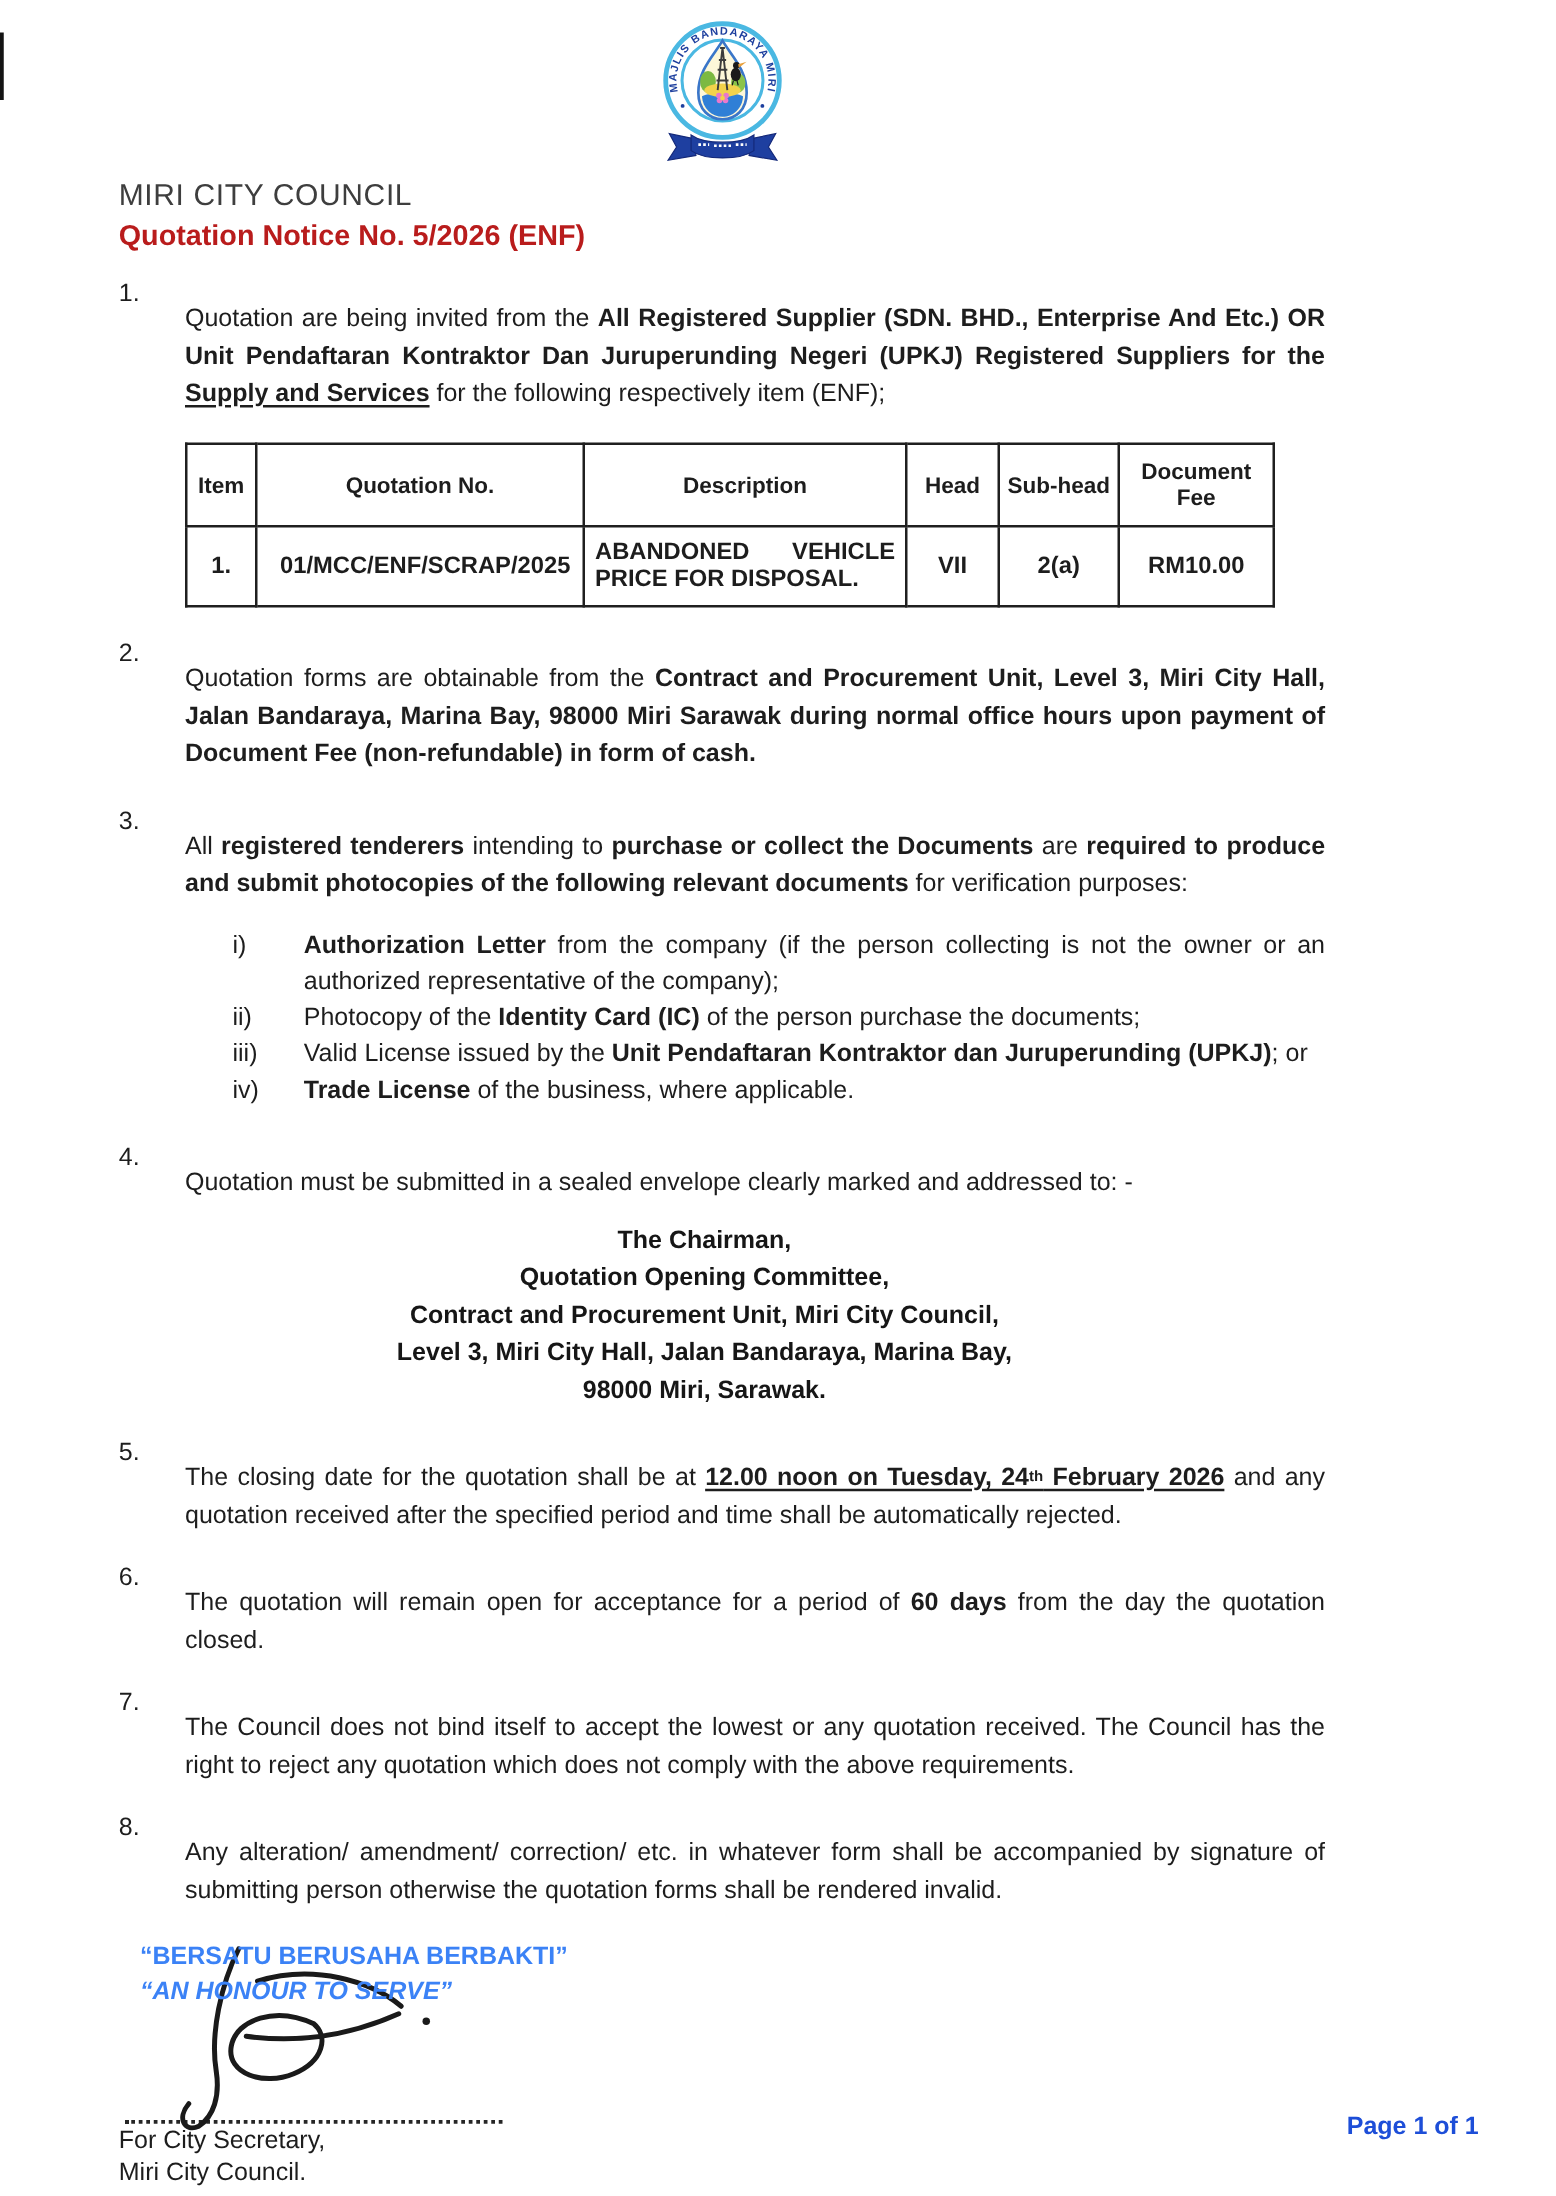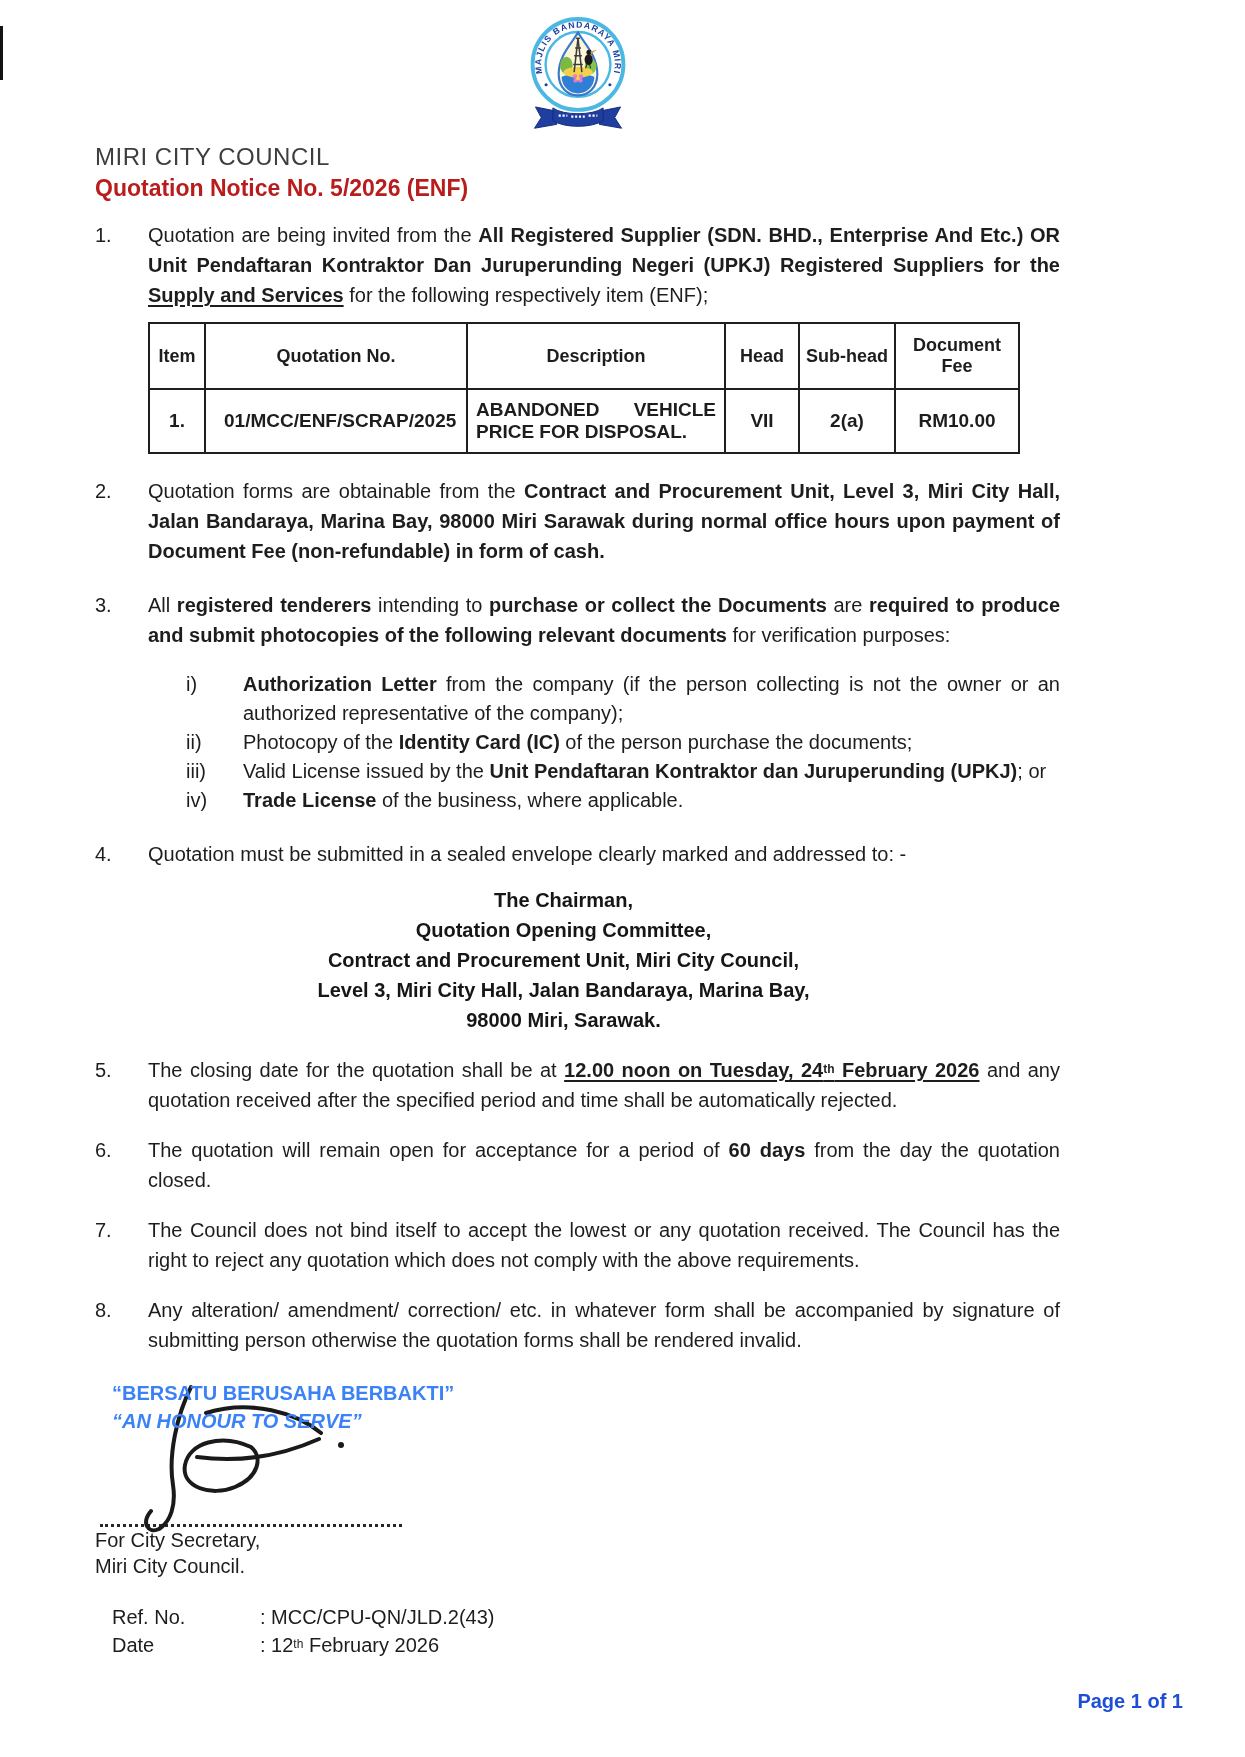--- a/index.html
+++ b/index.html
@@ -9,26 +9,26 @@
     font-family:"Liberation Sans","DejaVu Sans",sans-serif; color:#1d1d1d; overflow:hidden;
   }
   .scan-artifact { position:absolute; left:0; top:26px; width:3px; height:54px; background:#131313; }
   .content { position:absolute; left:95px; top:16px; width:965px; }
   .center { text-align:left; }
   .logo-wrap { width:100%; display:flex; justify-content:center; }
   .org-title { font-size:24px; color:#3e3e3e; letter-spacing:0.5px; margin-top:5px; }
   .notice-title { font-size:23px; font-weight:bold; color:#b91c1c; margin-top:4px; }
   .clause { display:flex; margin-top:18px; }
   .clause .num { width:53px; flex:none; font-size:20px; line-height:30px; }
-  .clause .txt { flex:1; font-size:20px; line-height:30px; text-align:justify; }
+  .clause .txt { flex:1; font-size:20px; line-height:30px; text-align:justify;margin-top:20px; }
   .b { font-weight:bold; }
   .u { text-decoration:underline; text-decoration-thickness:2px; text-underline-offset:3px; }
   .i { font-style:italic; }
   .sup { font-size:12px; vertical-align:top; position:relative; top:-1px; }
-  .qtable { border-collapse:collapse; table-layout:fixed; width:870px; margin:12px 0 0 53px; }
+  .qtable { border-collapse:collapse; table-layout:fixed; width:870px; margin:24px 0 0 53px; }
   .qtable th, .qtable td { border:2px solid #1f1f1f; }
   .qtable th { font-size:18px; font-weight:bold; padding:11px 2px; text-align:center; }
   .qtable td { font-size:19px; font-weight:bold; padding:9px 8px; text-align:center; }
   .qtable td.desc { text-align:justify; }
   .qtable td.qno { white-space:nowrap; padding:9px 18px; }
   .sublist { margin-top:20px; }
   .subitem { display:flex; margin-left:91px; }
   .subitem .rn { width:57px; flex:none; font-size:20px; line-height:29px; }
   .subitem .stxt { flex:1; font-size:20px; line-height:29px; text-align:justify; }
   .addr { margin-top:16px; position:relative; left:-14px; text-align:center;

